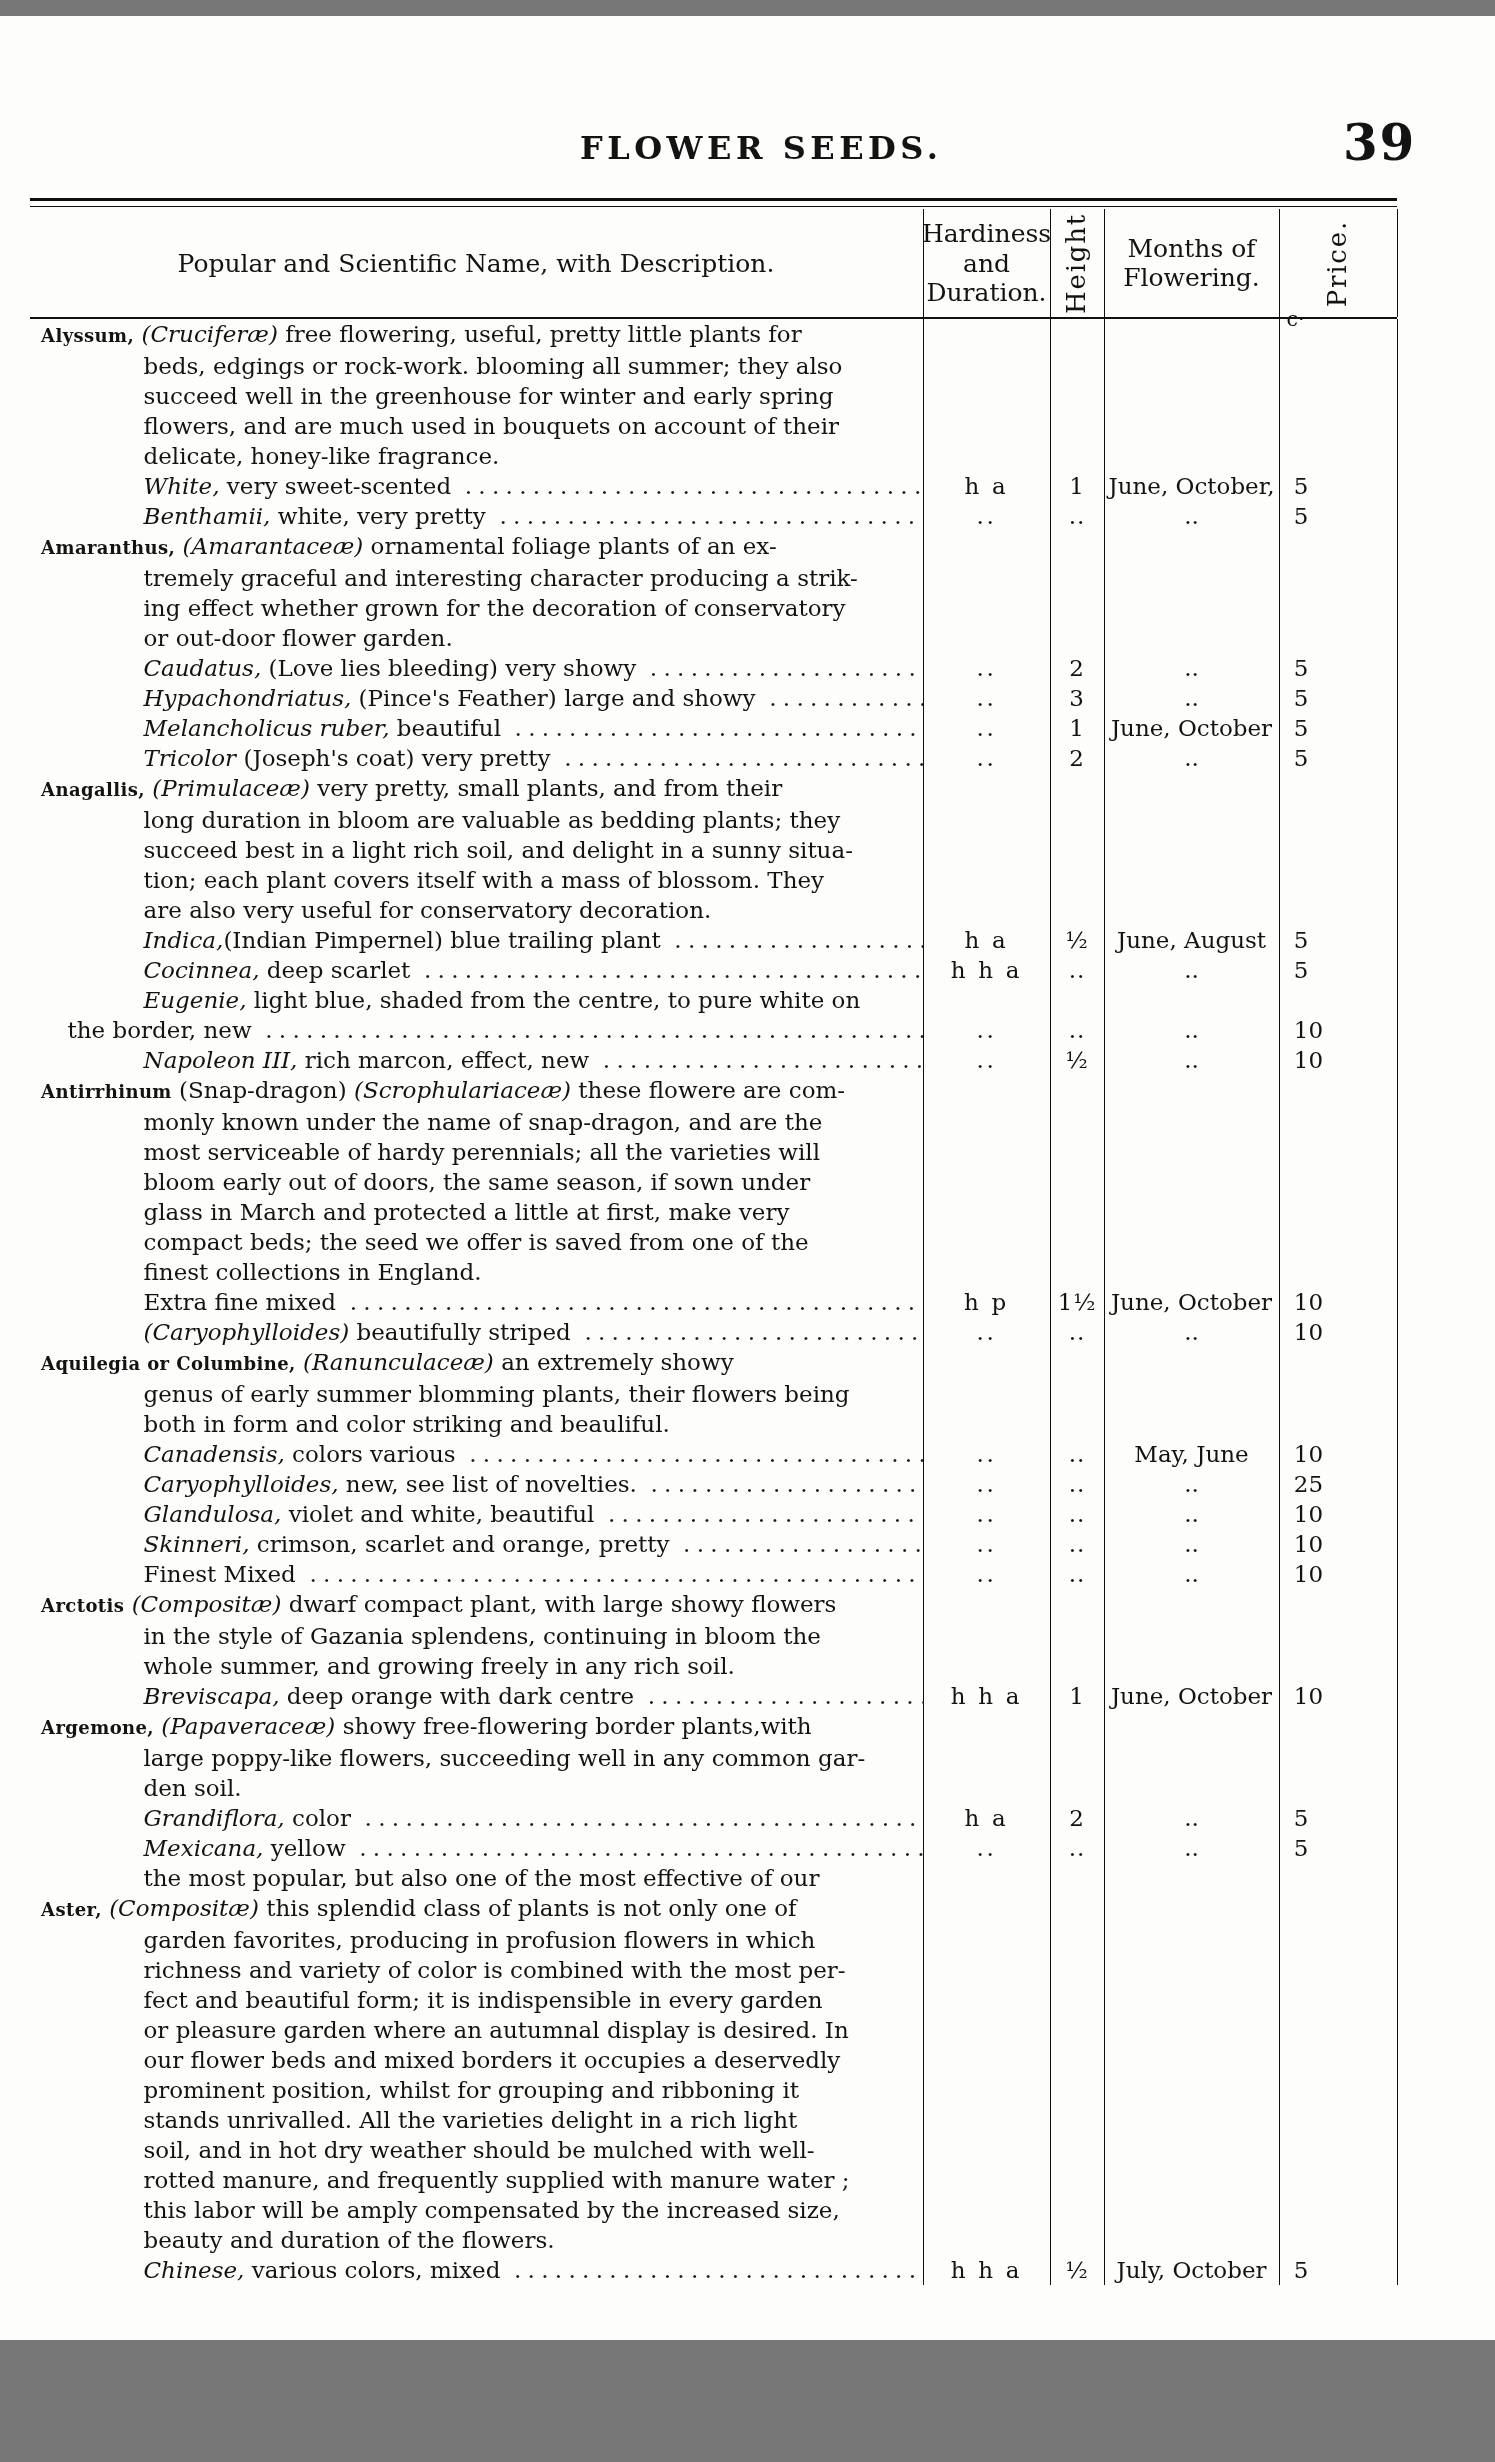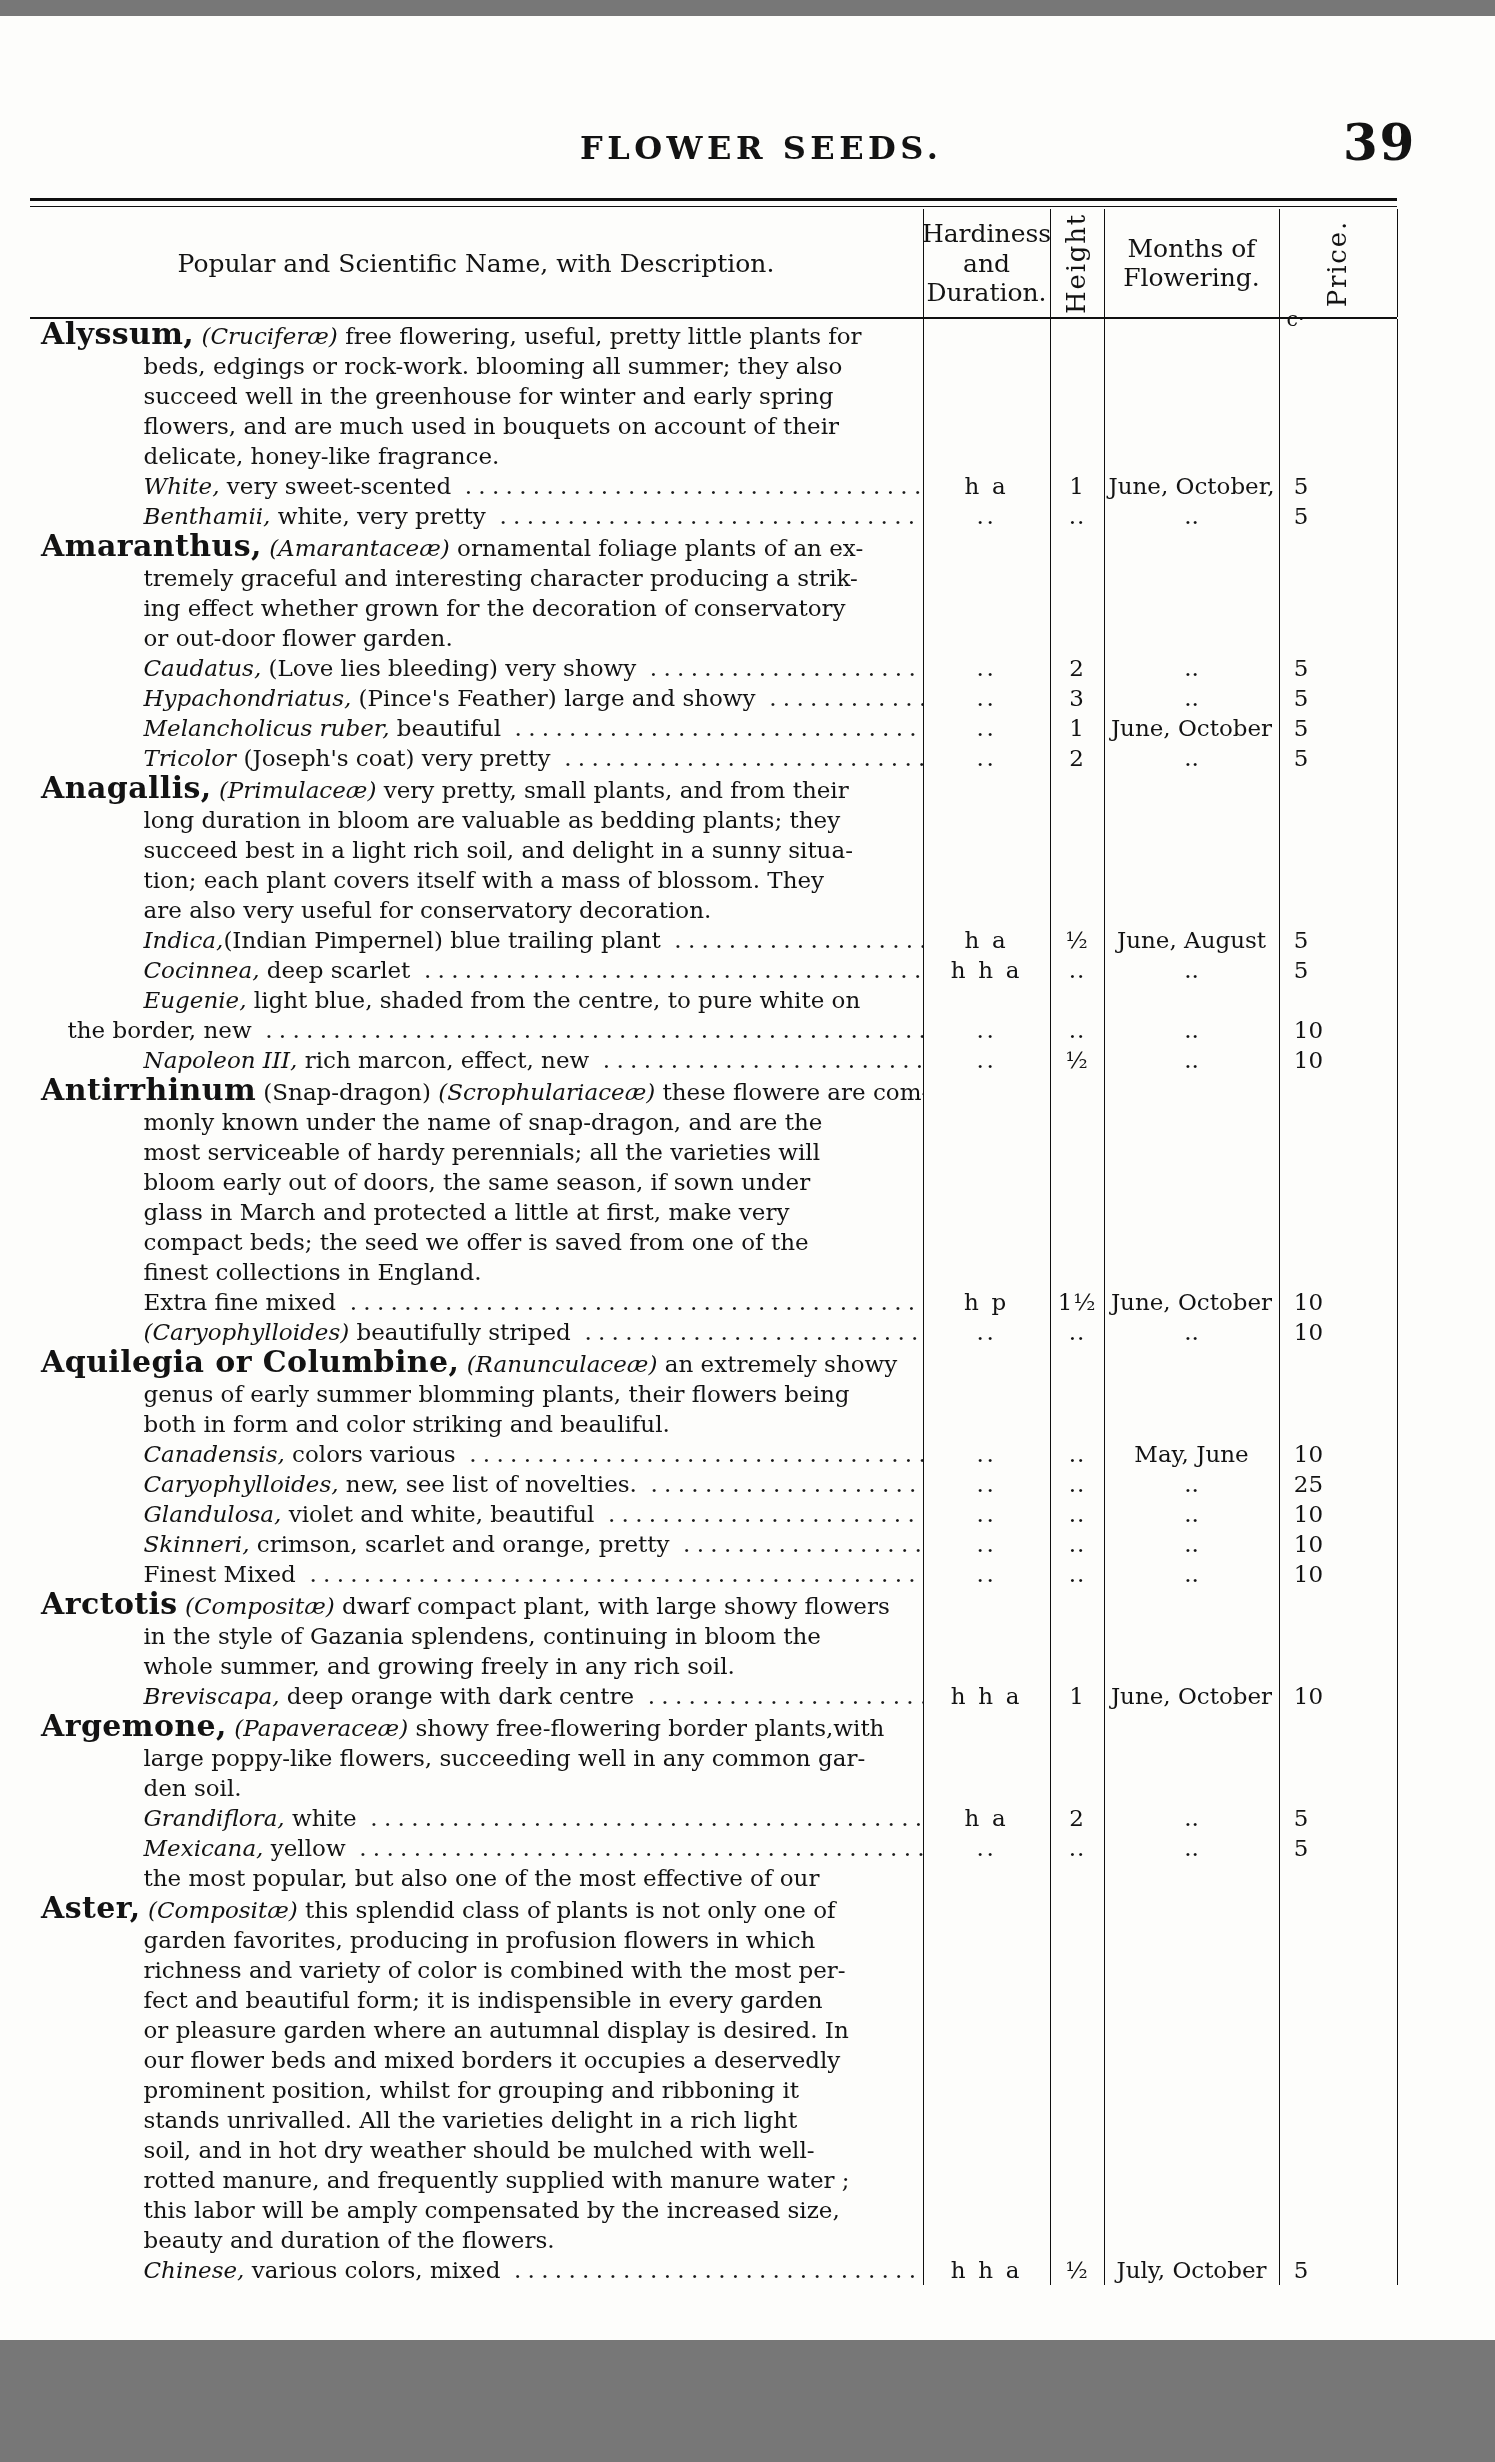--- a/index.html
+++ b/index.html
@@ -67,21 +67,21 @@
   .cell{
     font-size:23px;line-height:30px;
     overflow:hidden;
   }
   .desc{
     white-space:nowrap;
     padding-left:11.6px;
   }
   .desc.ind1{padding-left:114px;}
   .desc.ind2{padding-left:38px;}
-  .desc .b{font-weight:bold;font-size:30px;letter-spacing:0.4px;}
+  .desc .b{font-weight:bold;font-size:18px;letter-spacing:0.4px;}
   .desc .i{font-style:italic;}
   .ldr{letter-spacing:6.3px;color:#1b1b1b;}
   .c-h,.c-ht,.c-m{
     text-align:center;
     border-left:1.8px solid #101010;
   }
   .c-h{letter-spacing:2.7px;}
   .c-ht{letter-spacing:0.9px;}
   .c-p{
     border-left:1.8px solid #101010;
@@ -452,21 +452,21 @@
           <div class="cell c-p"></div>
         </div>
         <div class="row">
           <div class="cell desc ind1"><span class="r">den soil.</span></div>
           <div class="cell c-h"></div>
           <div class="cell c-ht"></div>
           <div class="cell c-m"></div>
           <div class="cell c-p"></div>
         </div>
         <div class="row">
-          <div class="cell desc ind1"><span class="i">Grandiflora,</span><span class="r"> white</span><span class="ldr"> ................................................................................................................................................................</span></div>
+          <div class="cell desc ind1"><span class="i">Grandiflora,</span><span class="r"> color</span><span class="ldr"> ................................................................................................................................................................</span></div>
           <div class="cell c-h">h a</div>
           <div class="cell c-ht">2</div>
           <div class="cell c-m">..</div>
           <div class="cell c-p">5</div>
         </div>
         <div class="row">
           <div class="cell desc ind1"><span class="i">Mexicana,</span><span class="r"> yellow</span><span class="ldr"> ................................................................................................................................................................</span></div>
           <div class="cell c-h">..</div>
           <div class="cell c-ht">..</div>
           <div class="cell c-m">..</div>

